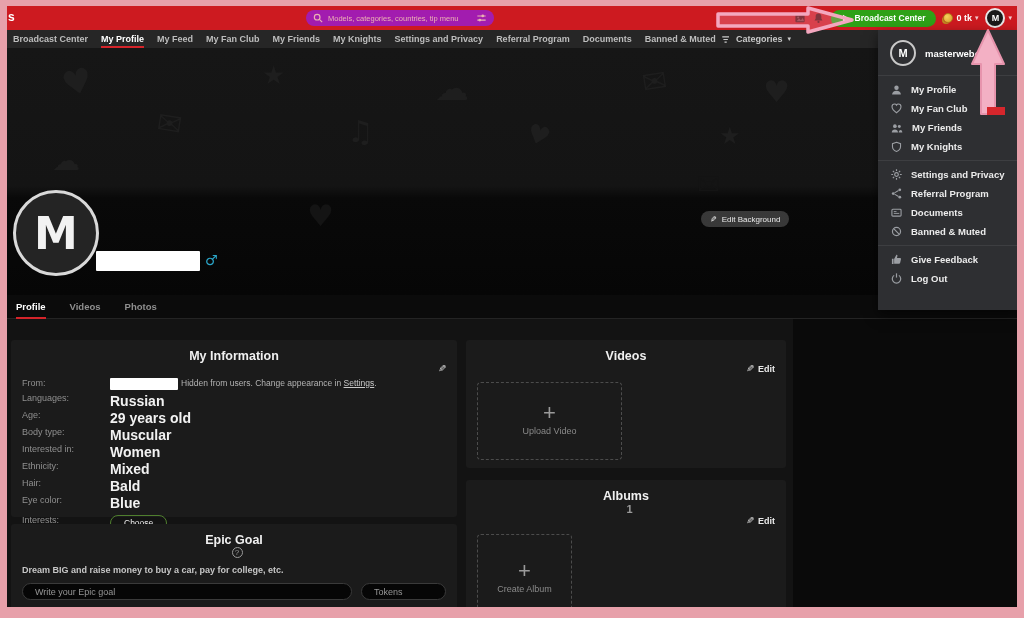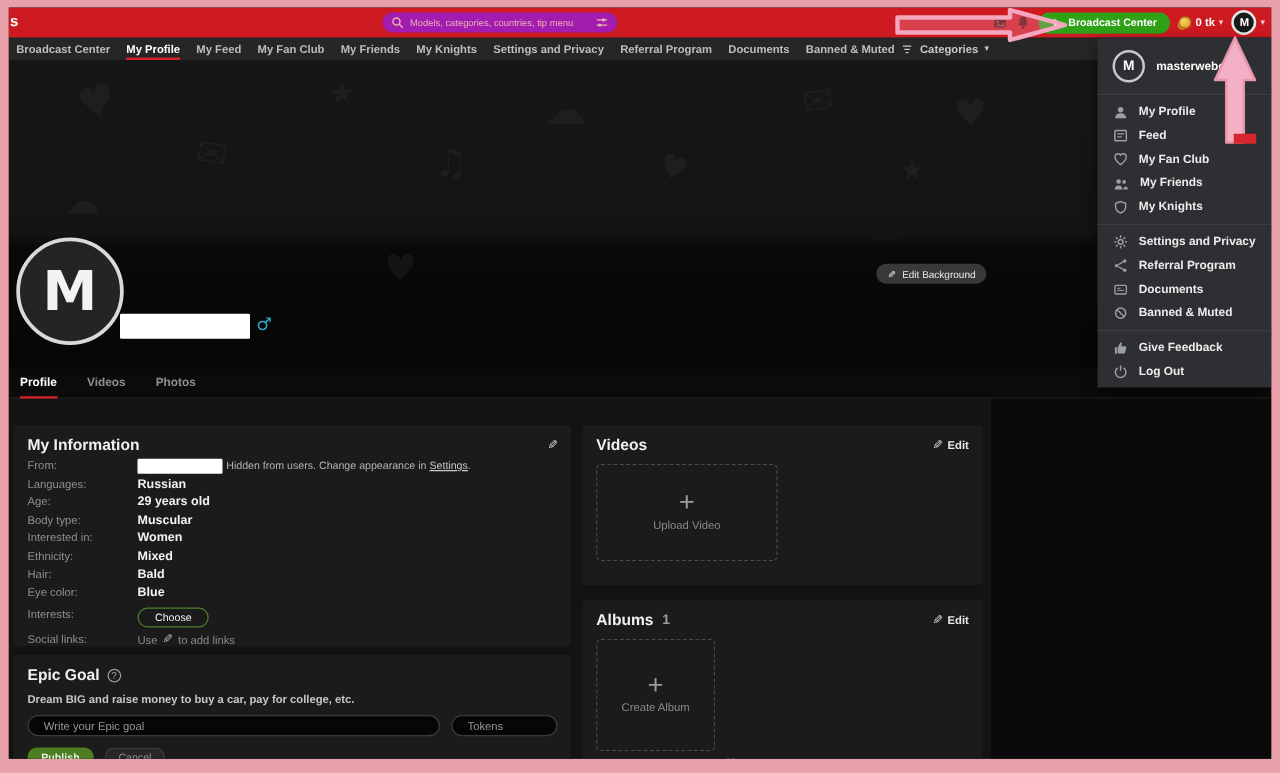--- a/index.html
+++ b/index.html
@@ -53,30 +53,30 @@
   .tabsrow { position:absolute; top:289px; left:0; right:0; height:24px; background:#0b0b0b;
     border-bottom:1px solid #242424; display:flex; align-items:center; padding-left:9px; gap:24px; }
   .ptab { position:relative; height:24px; display:flex; align-items:center; color:#8f8f8f; font-size:9.5px; font-weight:bold; }
   .ptab.active { color:#fff; }
   .ptab.active::after { content:""; position:absolute; left:0; right:0; bottom:0; height:2px; background:#d4242a; }
 
   
   .content { position:absolute; top:313px; left:0; right:0; bottom:0; background:#131313; }
   .rightdark { position:absolute; left:786px; right:0; top:0; bottom:0; background:#0a0a0a; }
   .card { position:absolute; background:#1b1b1b; border-radius:3px; padding:9px 11px; }
-  .card-h { display:flex; align-items:center; }
+  .card-h { display:flex; align-items:center;flex-direction:column; }
   .card-title { color:#f0f0f0; font-size:12.5px; font-weight:bold; }
   .edit-link { margin-left:auto; display:flex; align-items:center; gap:4px; color:#e8e8e8;
     font-size:9px; font-weight:bold; }
   .edit-link .pencil::before { font-size:10px; color:#d8d8d8; }
 
   #card-info { left:4px; top:21px; width:446px; height:177px; }
   .inf-row { display:flex; align-items:flex-start; min-height:13.5px; margin-top:1px; }
   .inf-label { width:88px; color:#8f8f8f; font-size:9px; flex:none; }
-  .inf-value { color:#f2f2f2; font-size:10px; font-weight:bold; }
+  .inf-value { color:#f2f2f2; font-size:14px; font-weight:bold; }
   .redact { display:inline-block; width:68px; height:12px; background:#fff; border-radius:1px; }
   .inf-note { color:#b3b3b3; font-size:8.5px; margin-left:3px; }
   .inf-note a { color:#c9c9c9; text-decoration:underline; }
   .btn-choose { border:1px solid #4f7f2e; background:transparent; color:#f0f0f0; font-size:8.5px;
     border-radius:10px; padding:2px 13px; font-family:inherit; }
   .social-note { color:#8a8a8a; font-size:9px; display:flex; align-items:center; gap:4px; }
   .social-note .pencil::before { color:#b5b5b5; font-size:10px; }
   .row-pad { margin-top:4px; }
 
   #card-epic { left:4px; top:205px; width:446px; height:88px; }
@@ -355,27 +355,20 @@
     <div class="um-list">
       <div class="um-item">
         <svg width="11" height="12" viewBox="0 0 12 12">
               <circle cx="6" cy="3.6" r="2.4" fill="#9b9ea3"></circle>
               <path d="M1.2 11c0-2.7 2.1-4.3 4.8-4.3s4.8 1.6 4.8 4.3z" fill="#9b9ea3"></path>
             </svg>
         <span class="um-label">My Profile</span>
       </div>
       <div class="um-item">
         <svg width="11" height="11" viewBox="0 0 12 12">
-              <rect x="1" y="1.5" width="10" height="9" rx="1" fill="none" stroke="#9b9ea3" stroke-width="1.3"></rect>
-              <path d="M3 4.5h6M3 7h4" stroke="#9b9ea3" stroke-width="1.1"></path>
-            </svg>
-        <span class="um-label">Feed</span>
-      </div>
-      <div class="um-item">
-        <svg width="11" height="11" viewBox="0 0 12 12">
               <path d="M6 10.6C2.6 8.2 1.1 6.2 1.1 4 1.1 2.4 2.4 1.1 4 1.1c.9 0 1.6.5 2 1.2.4-.7 1.1-1.2 2-1.2 1.6 0 2.9 1.3 2.9 2.9 0 2.2-1.5 4.2-4.9 6.6z" fill="none" stroke="#9b9ea3" stroke-width="1.2"></path>
             </svg>
         <span class="um-label">My Fan Club</span>
       </div>
       <div class="um-item">
         <svg width="12" height="12" viewBox="0 0 13 12">
               <circle cx="4.2" cy="4" r="2" fill="#9b9ea3"></circle>
               <circle cx="9" cy="4.4" r="1.6" fill="#9b9ea3"></circle>
               <path d="M.8 11c0-2.2 1.5-3.5 3.4-3.5S7.6 8.8 7.6 11z" fill="#9b9ea3"></path>
               <path d="M8.3 11c.1-1.7 1-2.7 2-2.7s1.9.9 2 2.7z" fill="#9b9ea3"></path>

